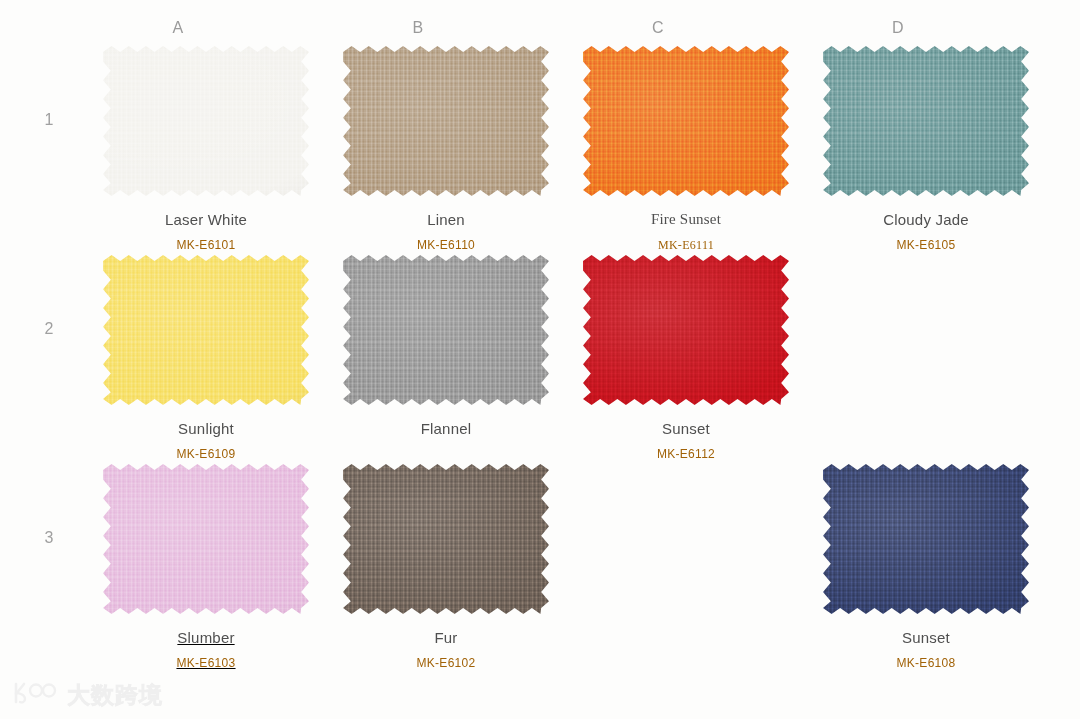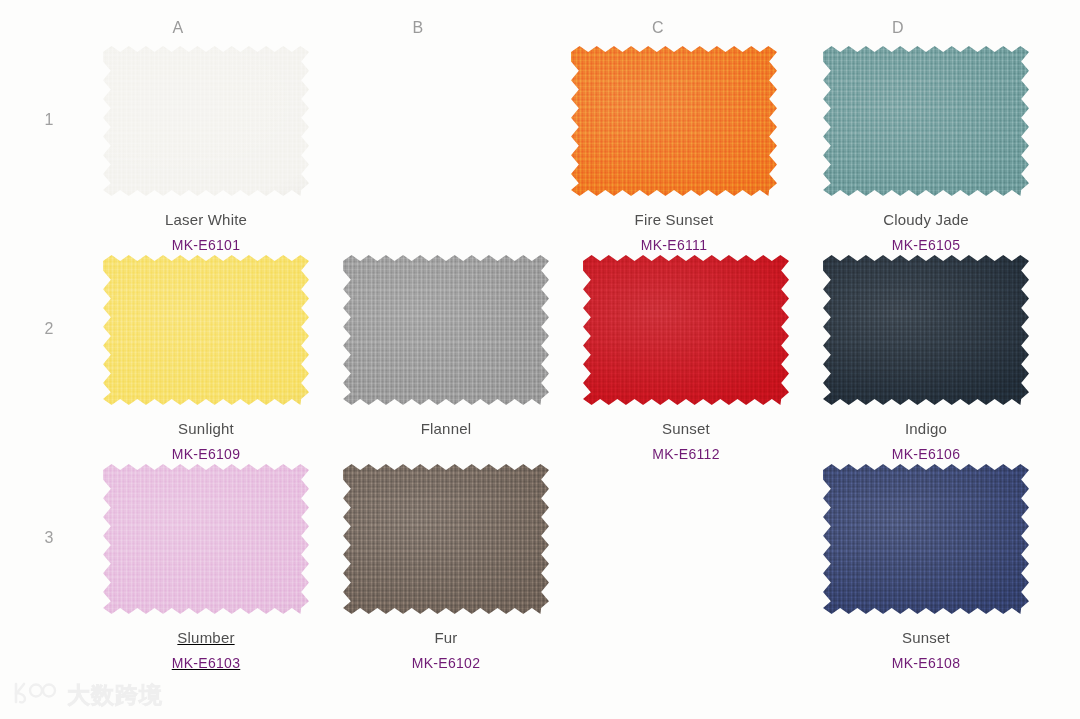--- a/index.html
+++ b/index.html
@@ -147,22 +147,22 @@
     text-align: center;
     font-size: 15px;
     color: #4f4f4f;
     font-weight: 400;
     line-height: 19px;
     letter-spacing: 0.2px;
   }
   .swatch-code {
     margin-top: 7px;
     text-align: center;
-    font-size: 14px;
-    color: #701a75;
+    font-size: 12px;
+    color: #a16207;
     font-weight: 400;
     line-height: 19px;
     letter-spacing: 0.3px;
   }
 
   
   .watermark {
     position: absolute;
     left: 12px;
     bottom: 10px;
@@ -202,21 +202,28 @@
     </div>
 
   <div class="grid">
       <div class="cell" style="left: 58px; top: 46px;">
         <div class="swatch-wrap">
           <div class="swatch pinked" style="background-color: rgb(244, 243, 239);"></div>
         </div>
         <div class="swatch-name">Laser White</div>
         <div class="swatch-code">MK-E6101</div>
       </div>
-      <div class="cell" style="left: 526px; top: 46px;">
+      <div class="cell" style="left: 298px; top: 46px;">
+        <div class="swatch-wrap">
+          <div class="swatch pinked" style="background-color: rgb(181, 160, 134);"></div>
+        </div>
+        <div class="swatch-name">Linen</div>
+        <div class="swatch-code">MK-E6110</div>
+      </div>
+      <div class="cell" style="left: 538px; top: 46px; font-family: Liberation Serif, serif;">
         <div class="swatch-wrap">
           <div class="swatch pinked" style="background-color: rgb(239, 118, 34);"></div>
         </div>
         <div class="swatch-name">Fire Sunset</div>
         <div class="swatch-code">MK-E6111</div>
       </div>
       <div class="cell" style="left: 778px; top: 46px;">
         <div class="swatch-wrap">
           <div class="swatch pinked" style="background-color: rgb(110, 155, 155);"></div>
         </div>
@@ -235,27 +242,20 @@
           <div class="swatch pinked" style="background-color: rgb(154, 154, 154);"></div>
         </div>
         <div class="swatch-name">Flannel</div>
       </div>
       <div class="cell" style="left: 538px; top: 255px;">
         <div class="swatch-wrap">
           <div class="swatch pinked" style="background-color: rgb(197, 18, 28);"></div>
         </div>
         <div class="swatch-name">Sunset</div>
         <div class="swatch-code">MK-E6112</div>
-      </div>
-      <div class="cell" style="left: 778px; top: 255px;">
-        <div class="swatch-wrap">
-          <div class="swatch pinked" style="background-color: rgb(34, 45, 56);"></div>
-        </div>
-        <div class="swatch-name">Indigo</div>
-        <div class="swatch-code">MK-E6106</div>
       </div>
       <div class="cell" style="left: 58px; top: 464px; text-decoration: underline;">
         <div class="swatch-wrap">
           <div class="swatch pinked" style="background-color: rgb(231, 190, 223);"></div>
         </div>
         <div class="swatch-name">Slumber</div>
         <div class="swatch-code">MK-E6103</div>
       </div>
       <div class="cell" style="left: 298px; top: 464px;">
         <div class="swatch-wrap">

